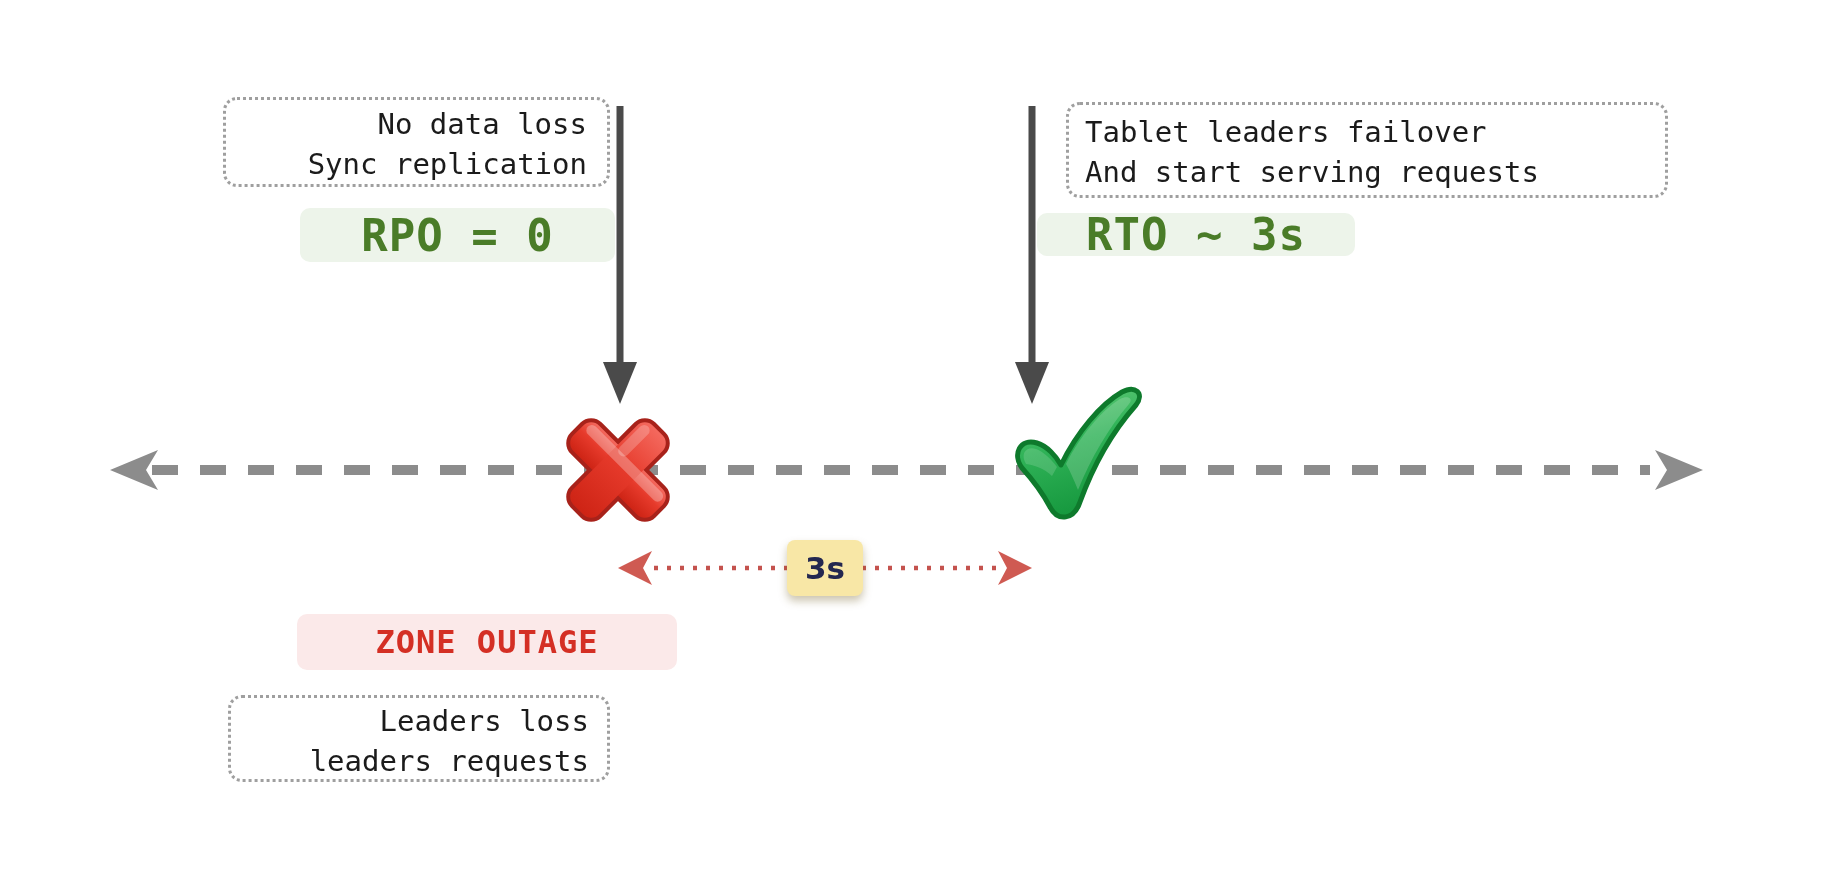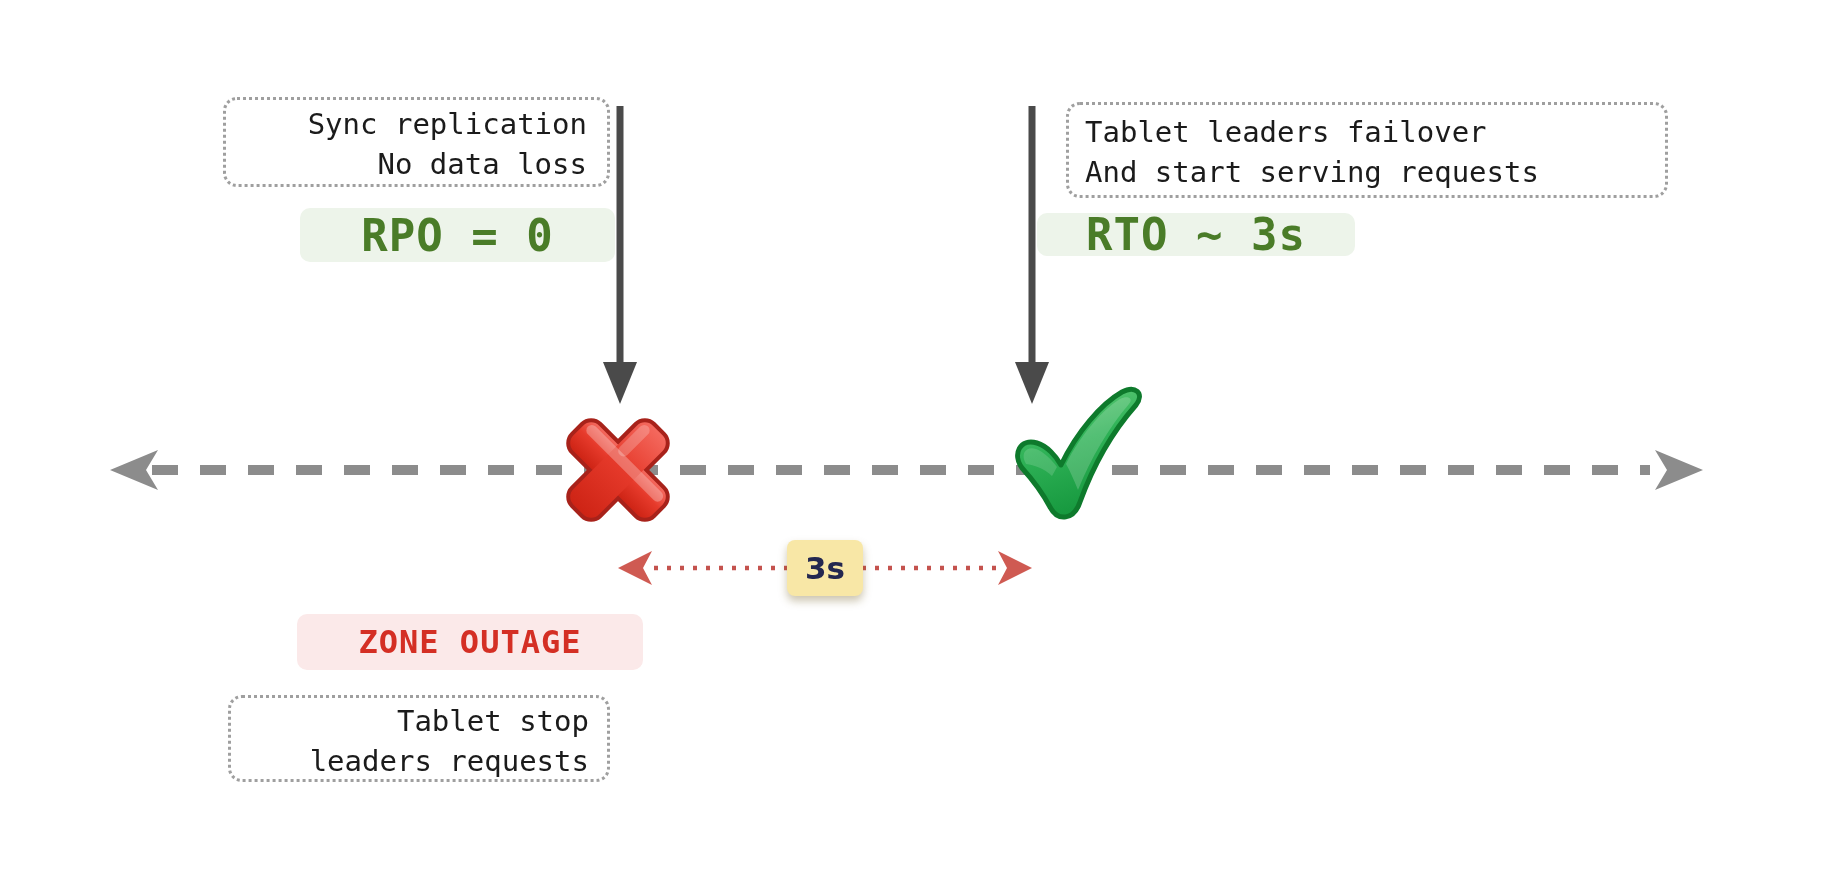--- a/index.html
+++ b/index.html
@@ -63,37 +63,37 @@
   }
   .svg-layer { position: absolute; left: 0; top: 0; z-index: 2; pointer-events: none; }
   .marker { z-index: 2; }
 </style>
 </head>
 <body>
 
 <div class="stage">
 
   <div class="abs note-box" style="left:223px; top:97px; width:387px; height:90px; padding:4px 20px 0 0; text-align:right;">
+    <span class="note-line">No data loss</span>
     <span class="note-line">Sync replication</span>
-    <span class="note-line">No data loss</span>
   </div>
 
   <div class="abs metric-badge" style="left:300px; top:208px; width:315px; height:54px;">RPO = 0</div>
 
   <div class="abs note-box" style="left:1066px; top:102px; width:602px; height:96px; padding:7px 0 0 16px; text-align:left;">
     <span class="note-line">Tablet leaders failover</span>
     <span class="note-line">And start serving requests</span>
   </div>
 
   <div class="abs metric-badge" style="left:1037px; top:213px; width:318px; height:43px;">RTO ~ 3s</div>
 
-  <div class="abs status-badge" style="left:297px; top:614px; width:346px; height:56px;">ZONE OUTAGE</div>
+  <div class="abs status-badge" style="left:297px; top:614px; width:380px; height:56px;">ZONE OUTAGE</div>
 
   <div class="abs note-box" style="left:228px; top:695px; width:382px; height:87px; padding:3px 18px 0 0; text-align:right;">
-    <span class="note-line">Tablet stop</span>
+    <span class="note-line">Leaders loss</span>
     <span class="note-line">leaders requests</span>
   </div>
 
   <svg class="svg-layer" width="1846" height="890" viewBox="0 0 1846 890">
 
     <g>
       <line x1="152" y1="470" x2="1650" y2="470" stroke="#8c8c8c" stroke-width="10" stroke-dasharray="26 22"></line>
       <polygon points="110,470 158,450 146,470 158,490" fill="#8c8c8c"></polygon>
       <polygon points="1703,470 1655,450 1667,470 1655,490" fill="#8c8c8c"></polygon>
     </g>

